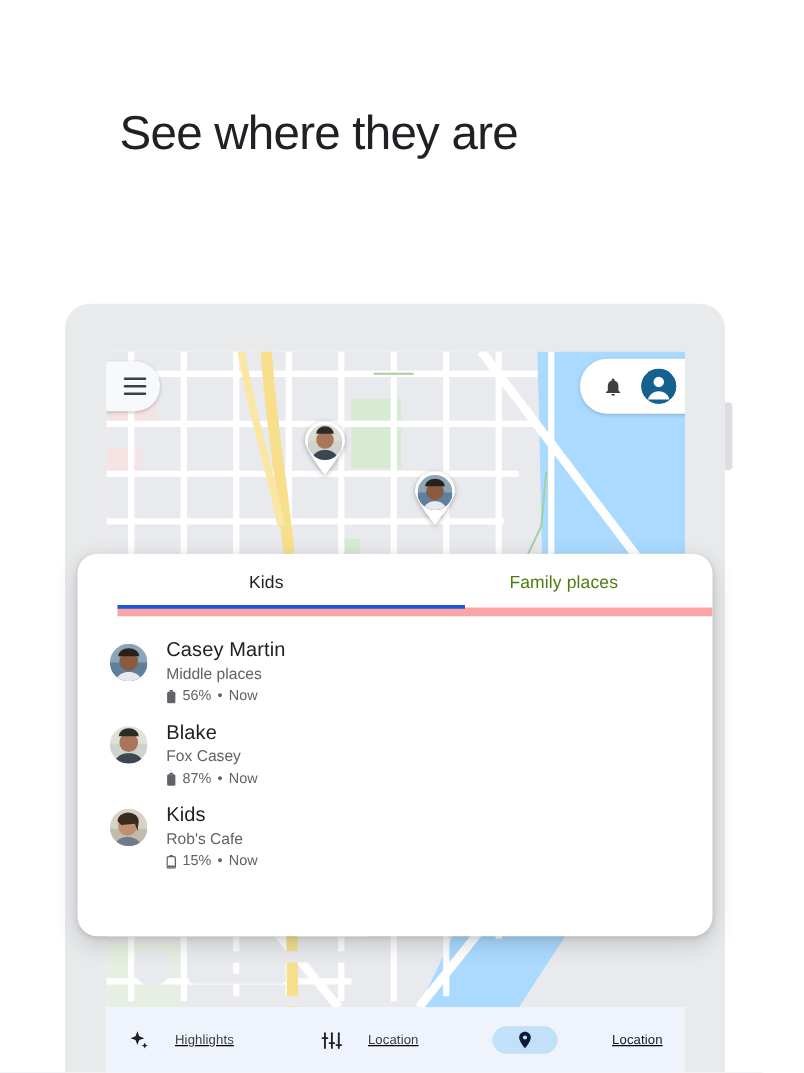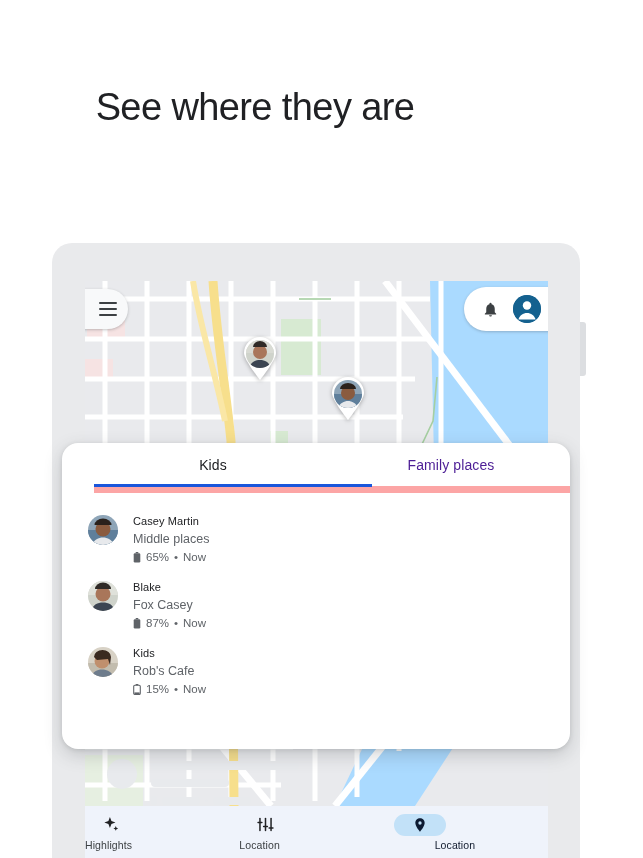--- a/index.html
+++ b/index.html
@@ -124,21 +124,21 @@
     position:relative;
     display:flex;
     height:50px;
     border-bottom:7px solid #fca5a5;
     margin-left:32px;
   }
   .tab {
     flex:1;
     display:flex; align-items:center; justify-content:center;
     font-size:14px;
-    color:#4c1d95;
+    color:#4d7c0f;
     letter-spacing:.1px;
   }
   .tab.active { color:#202124; font-weight:500; }
   .tab-indicator {
     position:absolute;
     left:0; bottom:-1px;
     width:278px; height:3px;
     background:#1a56db;
   }
 
@@ -151,21 +151,21 @@
   }
   .li-avatar {
     width:30px; height:30px;
     border-radius:50%;
     overflow:hidden;
     flex:none;
     margin-top:3px;
   }
   .li-text { margin-left:15px; }
   .li-name {
-    font-size:11px; color:#202124; line-height:18px; letter-spacing:.1px;
+    font-size:16px; color:#202124; line-height:18px; letter-spacing:.1px;
   }
   .li-place {
     font-size:12.5px; color:#5f6368; line-height:17px; margin-top:1px;
   }
   .li-meta {
     display:flex; align-items:center; gap:5px;
     font-size:11.5px; color:#5f6368; line-height:16px; margin-top:1px;
   }
   .batt { display:block; }
 
@@ -191,22 +191,23 @@
   .bottom-nav {
     position:absolute;
     left:0; bottom:0;
     width:463px; height:52px;
     background:#eff3fb;
     display:flex;
     align-items:center;
   }
   .nav-item {
     flex:1;
-    display:flex; flex-direction:column; 
+    display:flex; flex-direction:row; align-items:center;
     gap:3px;
+    text-decoration:underline;
   }
   .nav-icon-wrap {
     width:52px; height:22px;
     display:flex; align-items:center; justify-content:center;
     border-radius:11px;
   }
   .nav-item.active .nav-icon-wrap { background:#c2e1f8; }
   .nav-label {
     font-size:10.5px;
     color:#3c4043;
@@ -408,21 +409,21 @@
         </svg>
       </span>
       <span class="li-text">
         <div class="li-name">Casey Martin</div>
         <div class="li-place">Middle places</div>
         <div class="li-meta">
           <svg class="batt" width="8" height="11" viewBox="0 0 8 11">
             <rect x="2.6" y="0" width="2.8" height="1.3" rx=".4" fill="#5f6368"></rect>
             <rect x="0.7" y="1.3" width="6.6" height="9.2" rx="1.2" fill="#5f6368"></rect>
           </svg>
-          <span>65%</span>
+          <span>56%</span>
           <span>•</span>
           <span>Now</span>
         </div>
       </span>
     </div>
 
     <div class="list-item">
       <span class="li-avatar">
         <svg width="30" height="30" viewBox="0 0 30 30">
           <rect width="30" height="30" fill="#cfd3cb"></rect>

